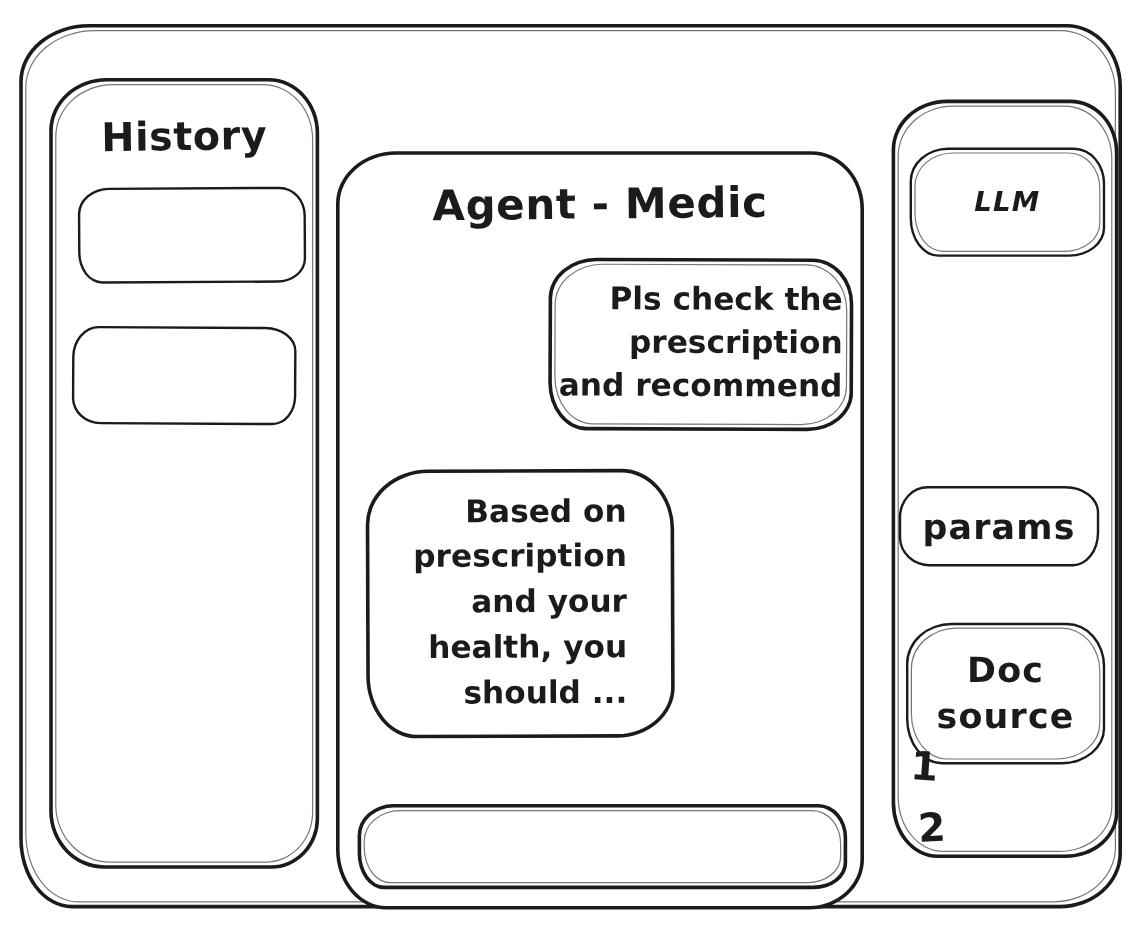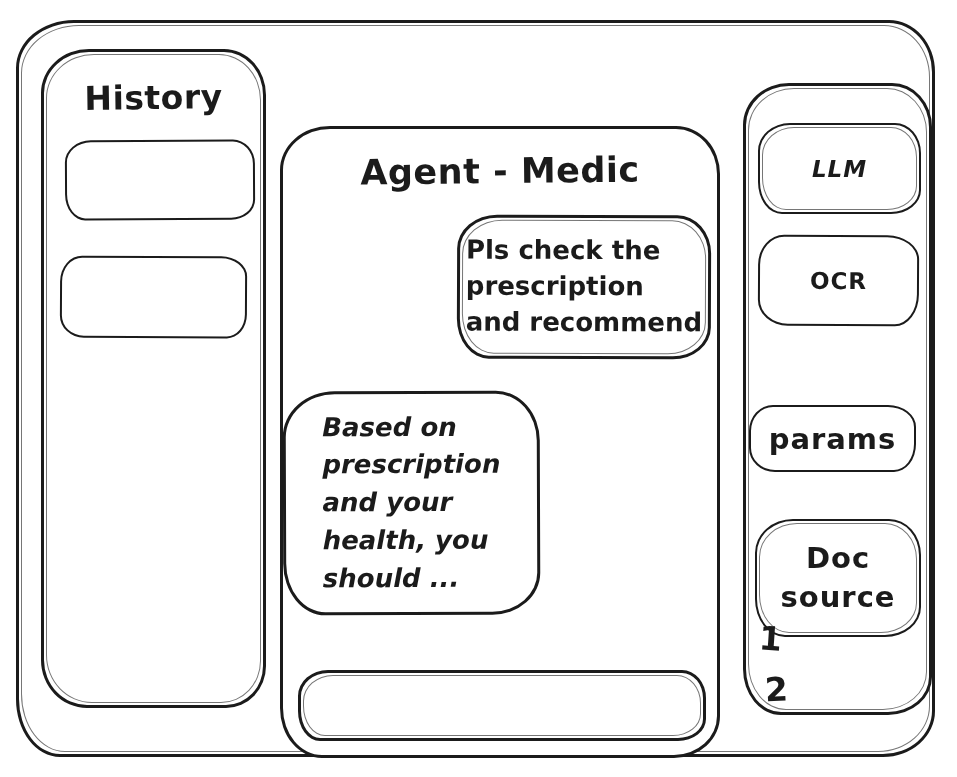--- a/index.html
+++ b/index.html
@@ -77,37 +77,36 @@
   #chat-title {
     position: absolute; top: 22px; left: 0; width: 100%;
     text-align: center; font-size: 35px;
     transform: rotate(-.6deg);
   }
   .bubble {
     position: absolute;
     border: 3px solid var(--ink);
     background: var(--paper);
     display: flex; align-items: center; justify-content: center;
-    text-align: left;
+    text-align: right;
     white-space: pre-line;
     font-size: 26px;
     font-weight: bold;
   }
   #user-bubble {
     left: 174px; top: 86px; width: 254px; height: 144px;
     border-radius: 40px 34px 38px 32px / 34px 38px 32px 40px;
     line-height: 1.38;
     transform: rotate(.2deg);
   }
   #agent-bubble {
-    left: 0; top: 262px; width: 257px; height: 224px;
+    left: 22px; top: 262px; width: 257px; height: 224px;
     border-radius: 52px 44px 48px 42px / 46px 50px 42px 52px;
     line-height: 1.45;
     transform: rotate(-.2deg);
-    font-style: italic;
   }
   #input-bar {
     position: absolute;
     left: 15px; top: 541px; width: 408px; height: 71px;
     border: 3px solid var(--ink);
     border-radius: 30px 24px 28px 22px / 26px 28px 22px 30px;
     background: var(--paper);
   }
   #message-input {
     position: absolute; inset: 4px 14px;
@@ -162,21 +161,21 @@
   #doc-source-item-1 { left: 13px; top: 533px; transform: rotate(4deg); }
   #doc-source-item-2 { left: 19px; top: 584px; transform: rotate(-3deg); }
 </style>
 </head>
 <body>
 
 <div id="stage">
 
   <div id="app-frame" class="sk dbl">
 
-    <div id="history-panel" class="sk dbl" style="left:22px; top:26px;padding-left:13px;">
+    <div id="history-panel" class="sk dbl" style="left:22px; top:42px;padding-left:13px;">
       <div id="history-title" class="handtext">History</div>
       <div id="history-item-1" class="history-item"></div>
       <div id="history-item-2" class="history-item"></div>
     </div>
 
     <div id="chat-panel" class="sk" style="left:261px; top:55px;margin-top:48px;">
       <div id="chat-title" class="handtext">Agent - Medic</div>
 
       <div id="user-bubble" class="bubble dbl">Pls check the
 prescription
@@ -191,23 +190,20 @@
       <div id="input-bar" class="dbl">
         <input id="message-input" type="text" value="" style="">
       </div>
     </div>
 
     <div id="tools-panel" class="sk dbl" style="left:724px; top:60px;">
       <div id="llm-button" class="tool-btn dbl">
         <span class="btn-label">LLM</span>
       </div>
 
-      <div id="ocr-button" class="tool-btn">
-        <span class="btn-label">OCR</span>
-      </div>
 
       <div id="params-button" class="tool-btn">
         <span class="btn-label">params</span>
       </div>
 
       <div id="doc-source-button" class="tool-btn dbl">
         <span class="btn-label">Doc source</span>
       </div>
 
       <div id="doc-source-item-1" class="doc-num handtext">1</div>

